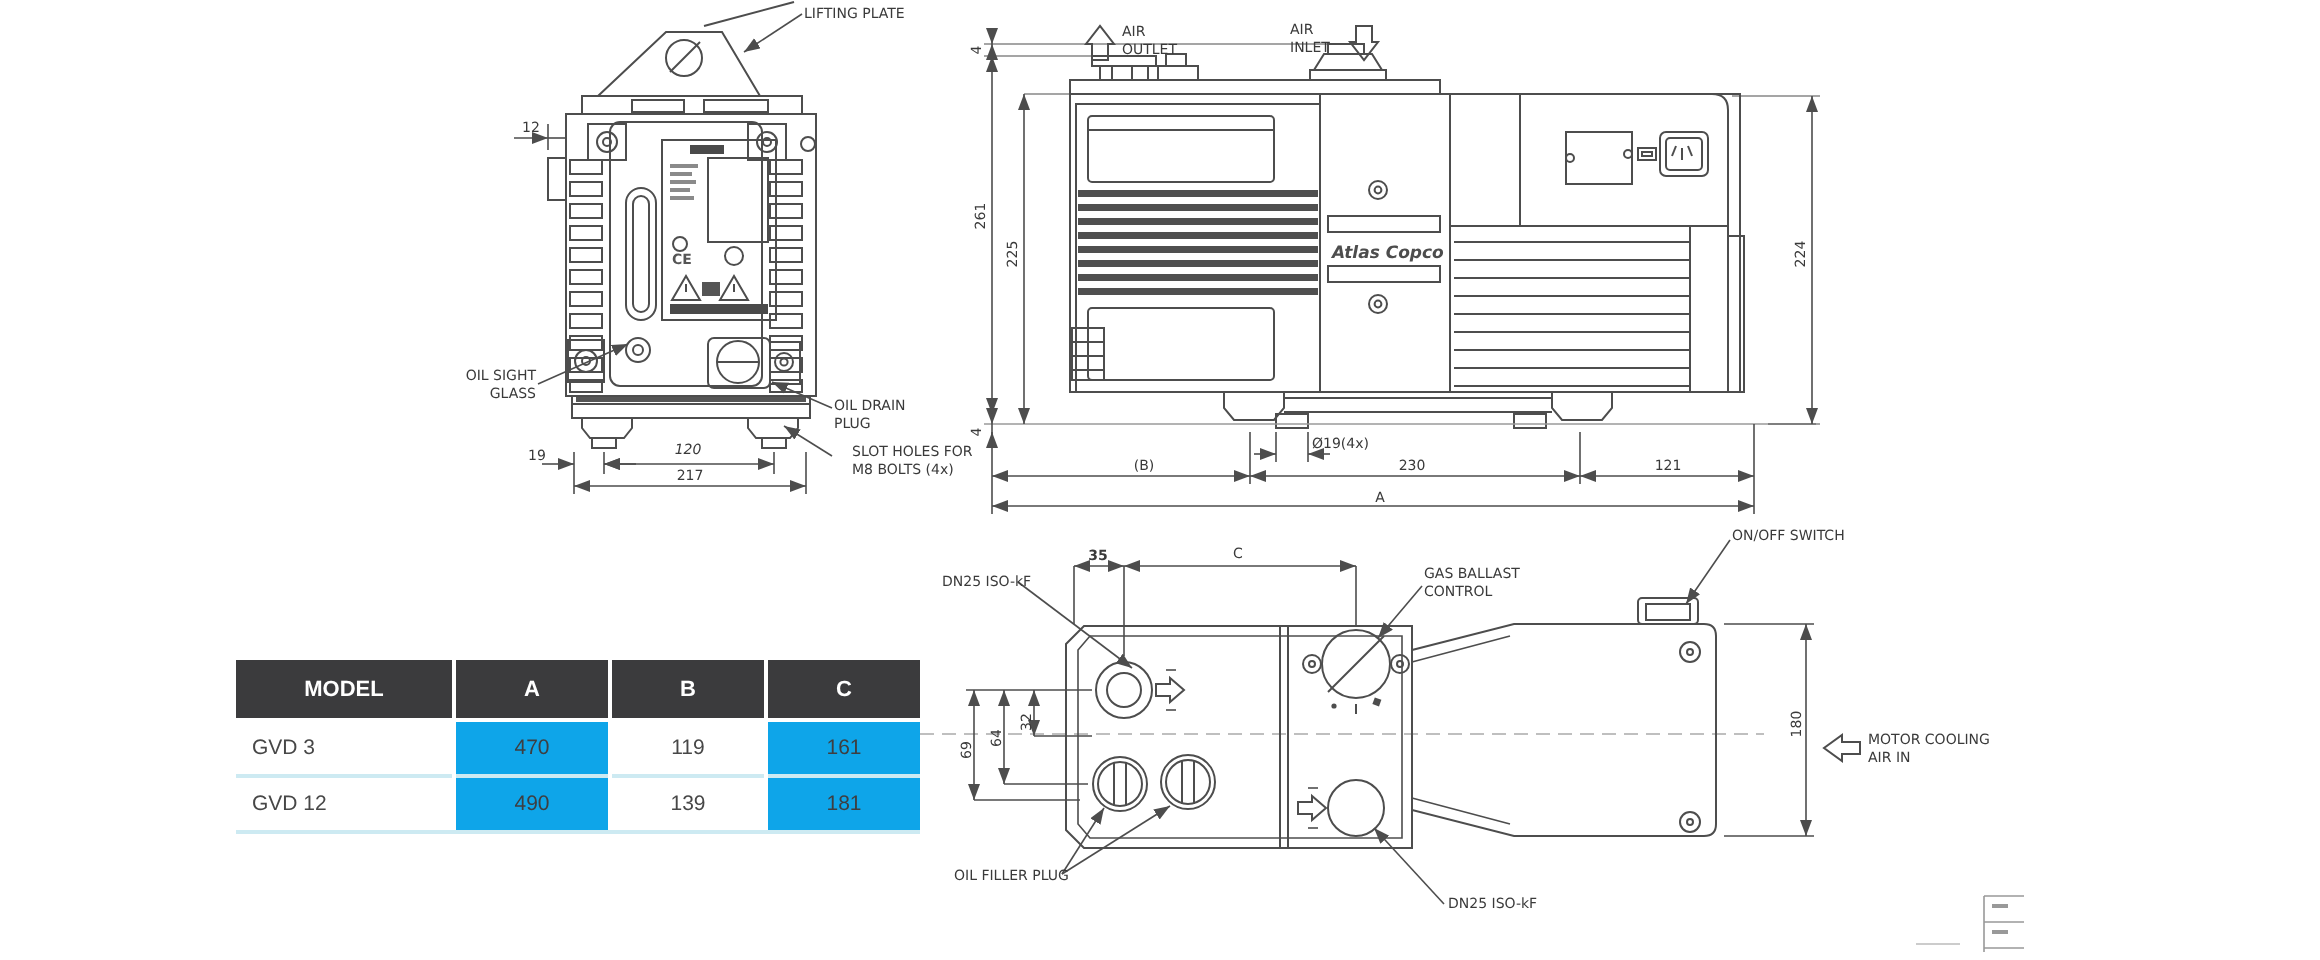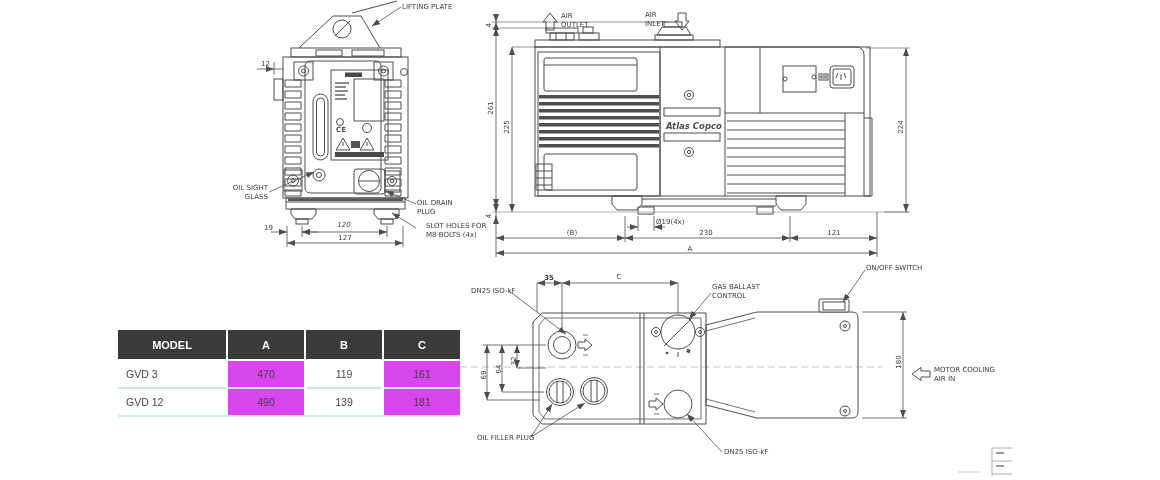--- a/index.html
+++ b/index.html
@@ -15,21 +15,21 @@
              font-family:"Liberation Sans",sans-serif;}
   table.spec th{background:#3b3b3d;color:#ffffff;font-size:11px;font-weight:bold;
                 height:27px;border-left:2px solid #ffffff;}
   table.spec th:first-child{border-left:none;width:106px;margin-top:15px;}
   table.spec th.nar{width:74px;}
   table.spec td{font-size:10.5px;color:#474747;text-align:center;height:24px;
                 border-left:2px solid #ffffff;border-top:2px solid #ffffff;}
   table.spec td:first-child{border-left:none;text-align:left;padding-left:8px;}
   table.spec tr.r2 td{border-top:2px solid #cdeaf2;}
   table.spec tr.r2 td{border-bottom:2px solid #cdeaf2;}
-  table.spec td.hl{background:#d946ef;color:#3e3e40;}
+  table.spec td.hl{background:#0ea5e9;color:#3e3e40;}
 </style>
 </head>
 <body>
 
 <div class="canvas">
 
 <svg class="art" width="1160" height="480" viewBox="0 0 1160 480">
   <defs>
     <marker id="mE" markerWidth="9" markerHeight="8" refX="8" refY="3" orient="auto" markerUnits="userSpaceOnUse">
       <path d="M0,0 L8,3 L0,6 Z" fill="#4d4d4d"></path>
@@ -324,21 +324,21 @@
 <span class="lbl" style="left:402px;top:3px;">LIFTING PLATE</span>
 <span class="lbl right" style="left:222px;top:184px;width:46px;">OIL SIGHT
 GLASS</span>
 <span class="lbl" style="left:417px;top:199px;">OIL DRAIN
 PLUG</span>
 <span class="lbl" style="left:426px;top:222px;">SLOT HOLES FOR
 M8 BOLTS (4x)</span>
 <span class="lbl" style="left:261px;top:60px;">12</span>
 <span class="lbl" style="left:264px;top:224px;">19</span>
 <span class="lbl ctr" style="left:344px;top:221px;font-style:italic;">120</span>
-<span class="lbl ctr" style="left:345px;top:234px;">127</span>
+<span class="lbl ctr" style="left:345px;top:234px;">217</span>
 
 <span class="lbl" style="left:561px;top:12px;">AIR
 OUTLET</span>
 <span class="lbl" style="left:645px;top:11px;">AIR
 INLET</span>
 <span class="lbl rot" style="left:489px;top:25px;">4</span>
 <span class="lbl rot" style="left:491px;top:108px;">261</span>
 <span class="lbl rot" style="left:507px;top:127px;">225</span>
 <span class="lbl rot" style="left:901px;top:127px;">224</span>
 <span class="lbl rot" style="left:489px;top:216px;">4</span>

